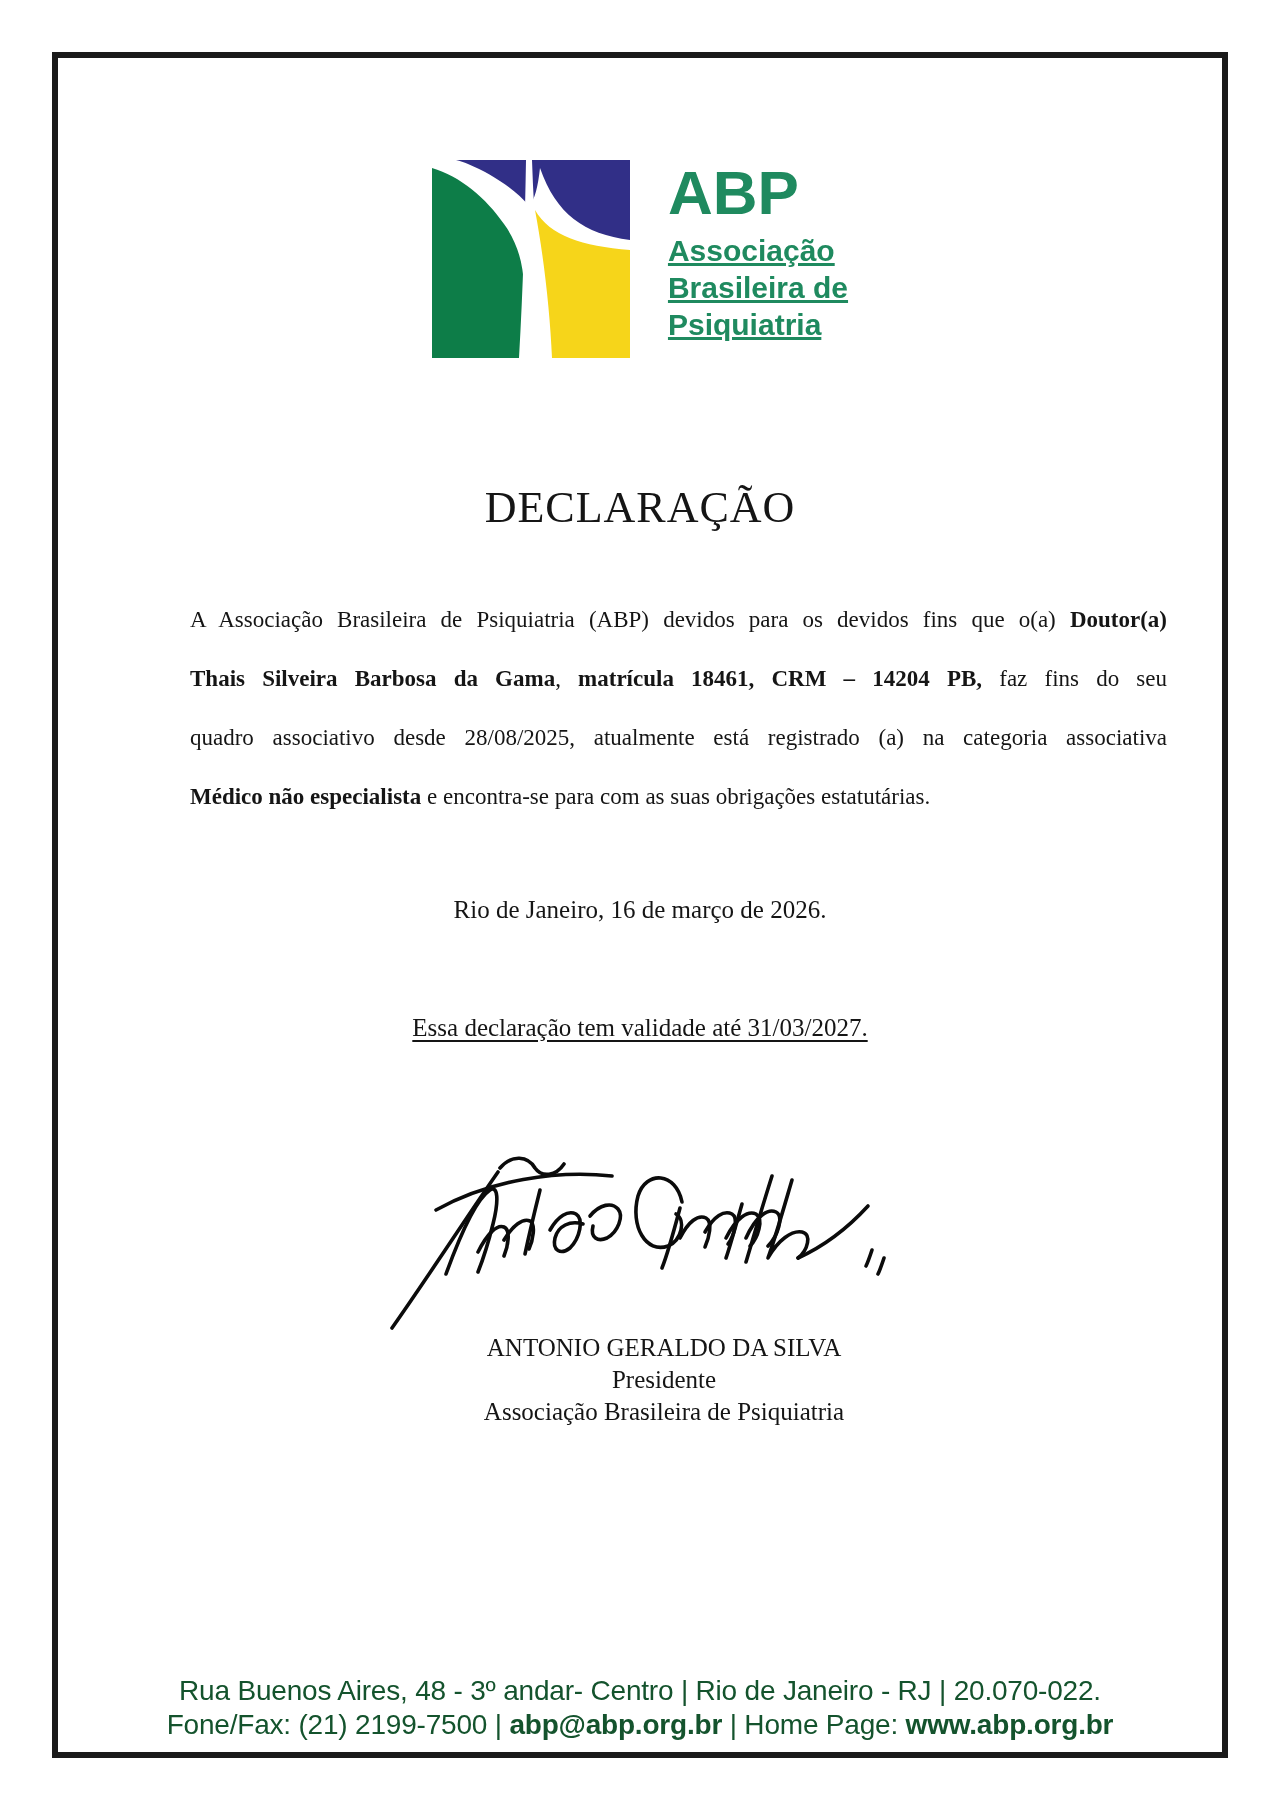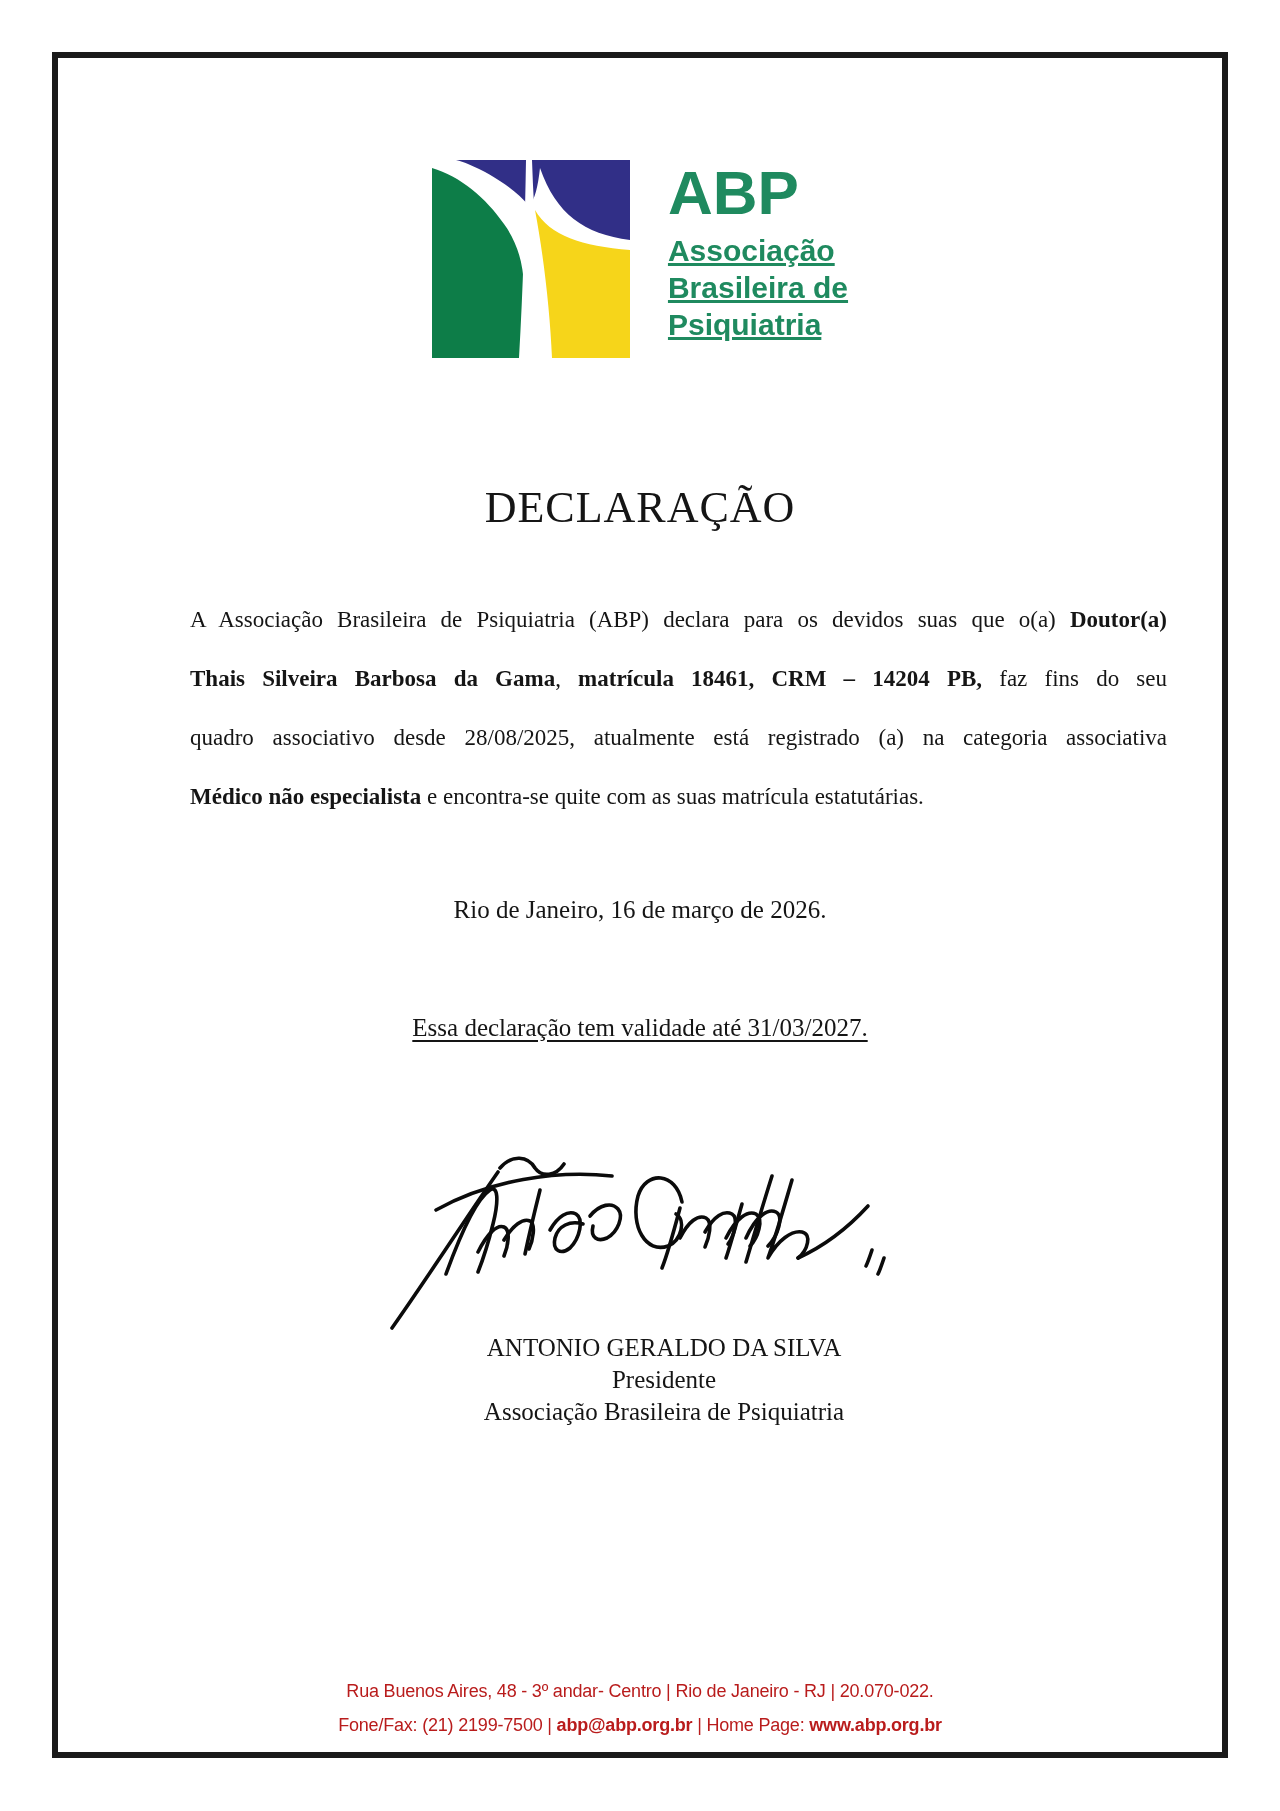--- a/index.html
+++ b/index.html
@@ -76,22 +76,22 @@
   
   .signer{
     position:absolute;top:1332px;left:0;right:0;
     text-align:center;font-size:25px;line-height:32px;padding-left:48px;
   }
   
   .footer{
     position:absolute;top:1674px;left:0;right:0;
     text-align:center;
     font-family:"Liberation Sans", sans-serif;
-    font-size:18px;line-height:34px;
-    color:#b91c1c;letter-spacing:-0.2px;
+    font-size:28px;line-height:34px;
+    color:#14532d;letter-spacing:-0.2px;
   }
   b{font-weight:700;}
 </style>
 </head>
 <body>
 
 <div class="page">
 
   <div class="frame"></div>
 
@@ -109,24 +109,24 @@
         <div>Associação</div>
         <div>Brasileira de</div>
         <div>Psiquiatria</div>
       </div>
     </div>
   </div>
 
   <div class="doc-title">DECLARAÇÃO</div>
 
   <div class="paragraph">
-    <div class="para-line jline"><span>A Associação Brasileira de Psiquiatria (ABP) declara para os devidos suas que o(a) </span><b>Doutor(a)</b></div>
+    <div class="para-line jline"><span>A Associação Brasileira de Psiquiatria (ABP) devidos para os devidos fins que o(a) </span><b>Doutor(a)</b></div>
     <div class="para-line jline"><b>Thais Silveira Barbosa da Gama</b><span>, </span><b>matrícula 18461, CRM – 14204 PB,</b><span> faz fins do seu</span></div>
     <div class="para-line jline"><span>quadro associativo desde 28/08/2025, atualmente está registrado (a) na categoria associativa</span></div>
-    <div class="para-line lline"><b>Médico não especialista</b><span> e encontra-se quite com as suas matrícula estatutárias.</span></div>
+    <div class="para-line lline"><b>Médico não especialista</b><span> e encontra-se para com as suas obrigações estatutárias.</span></div>
   </div>
 
   <div class="date-line">Rio de Janeiro, 16 de março de 2026.</div>
 
   <div class="validity-line">Essa declaração tem validade até 31/03/2027.</div>
 
   <div class="signature-wrap">
     <svg class="signature-svg" viewBox="0 0 520 190" aria-hidden="true">
       <g fill="none" stroke="#0b0b0b" stroke-width="3.6" stroke-linecap="round" stroke-linejoin="round">
         <path d="M12,182 C50,128 86,72 118,26"></path>

